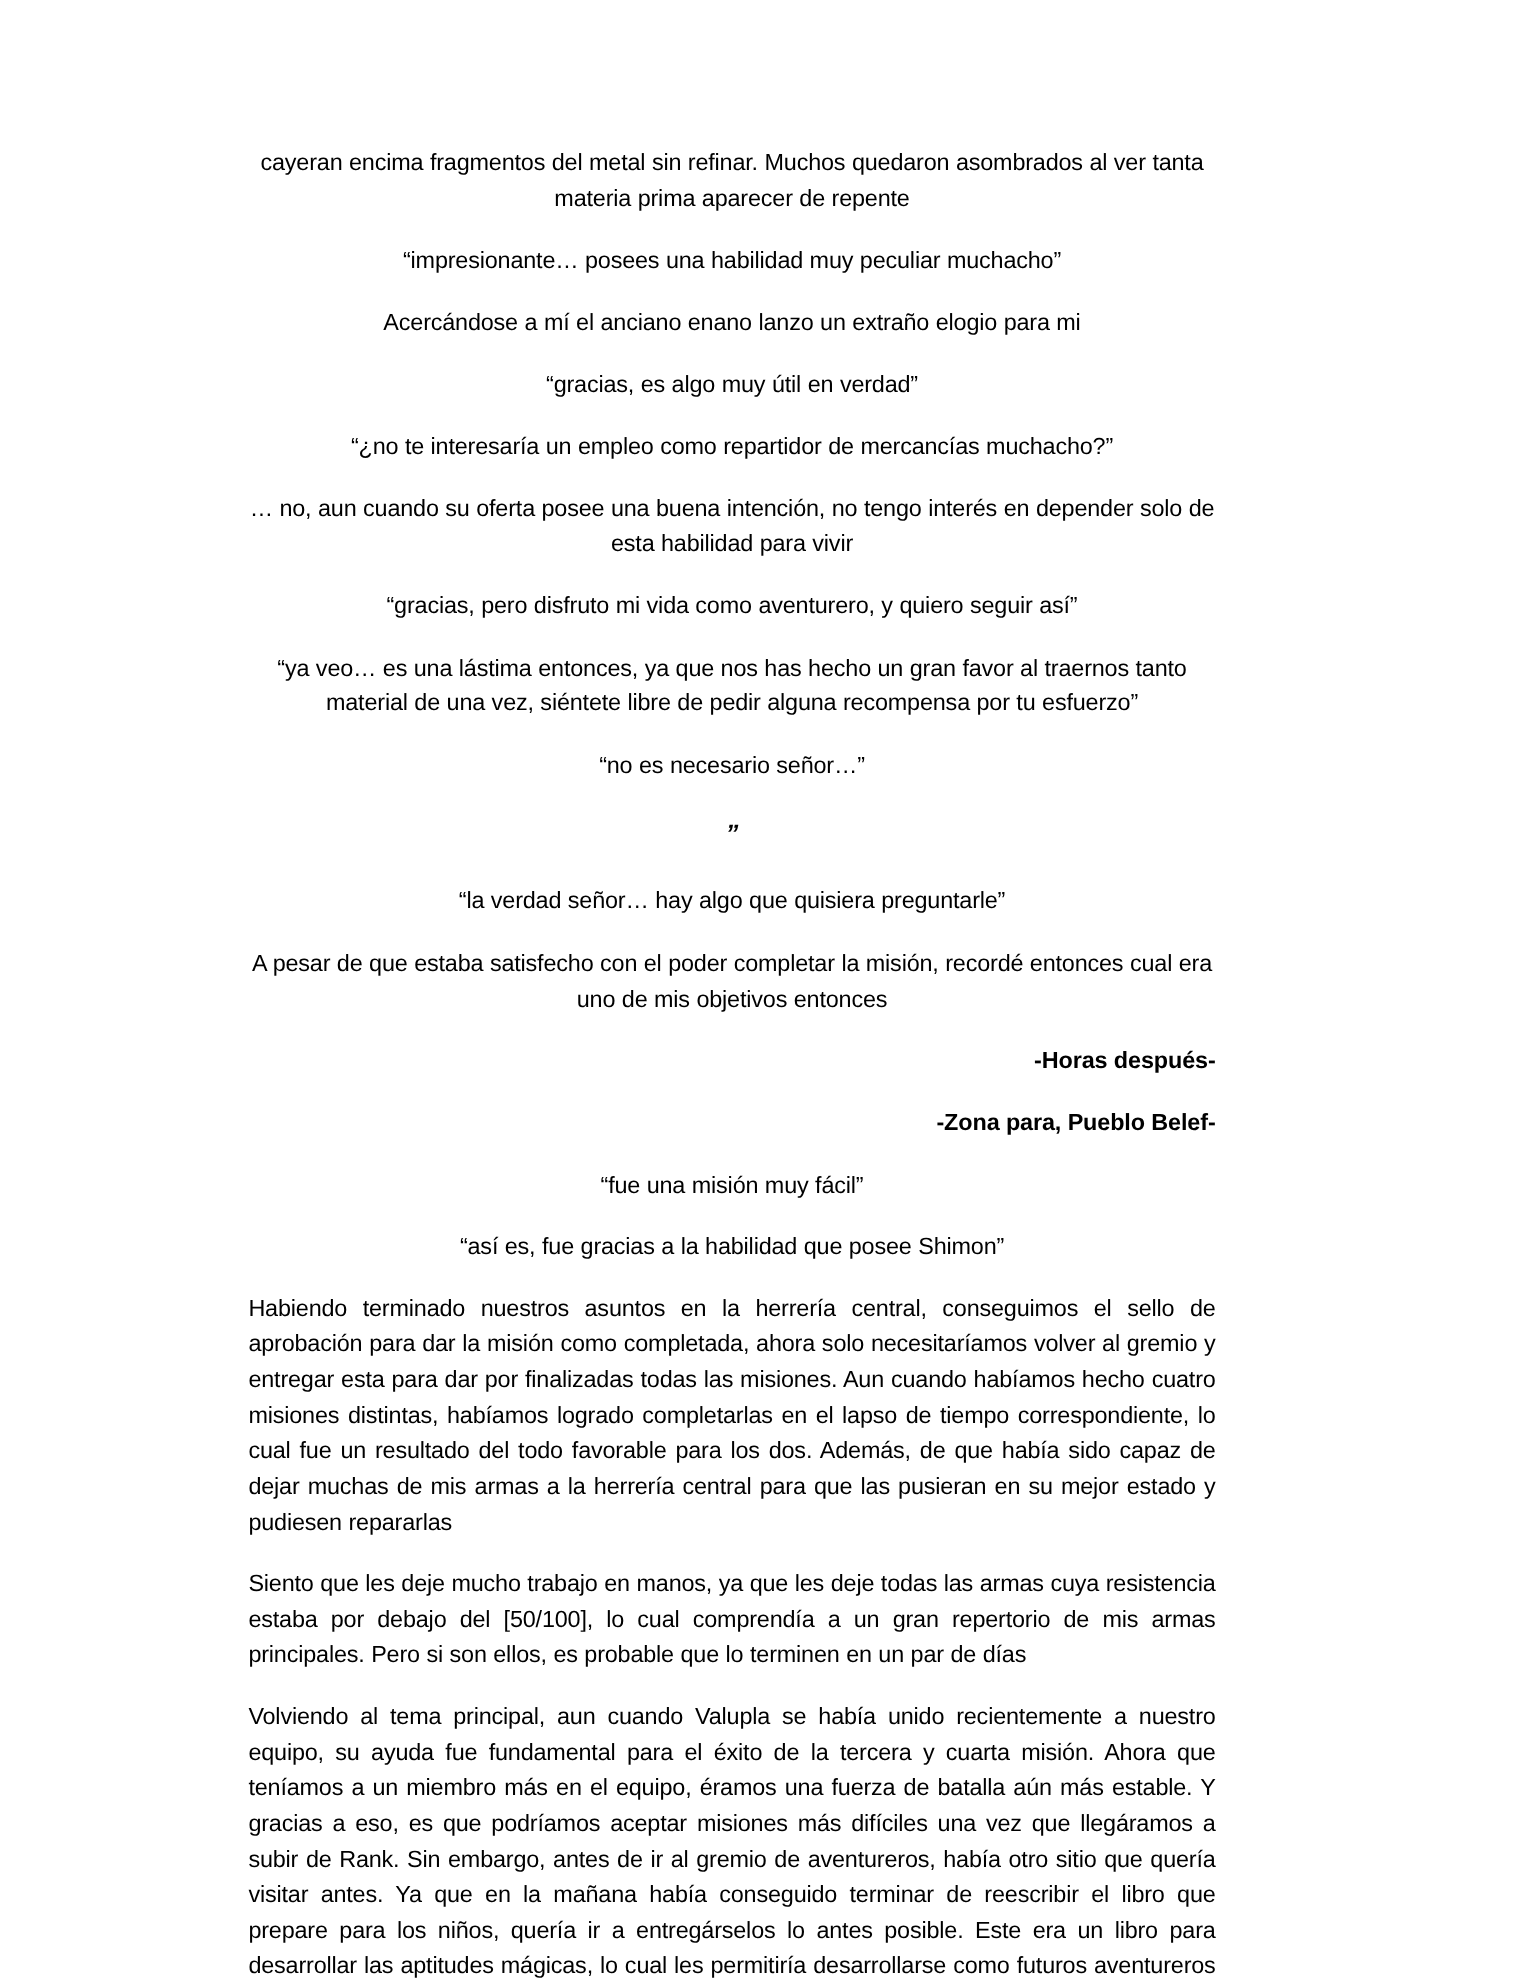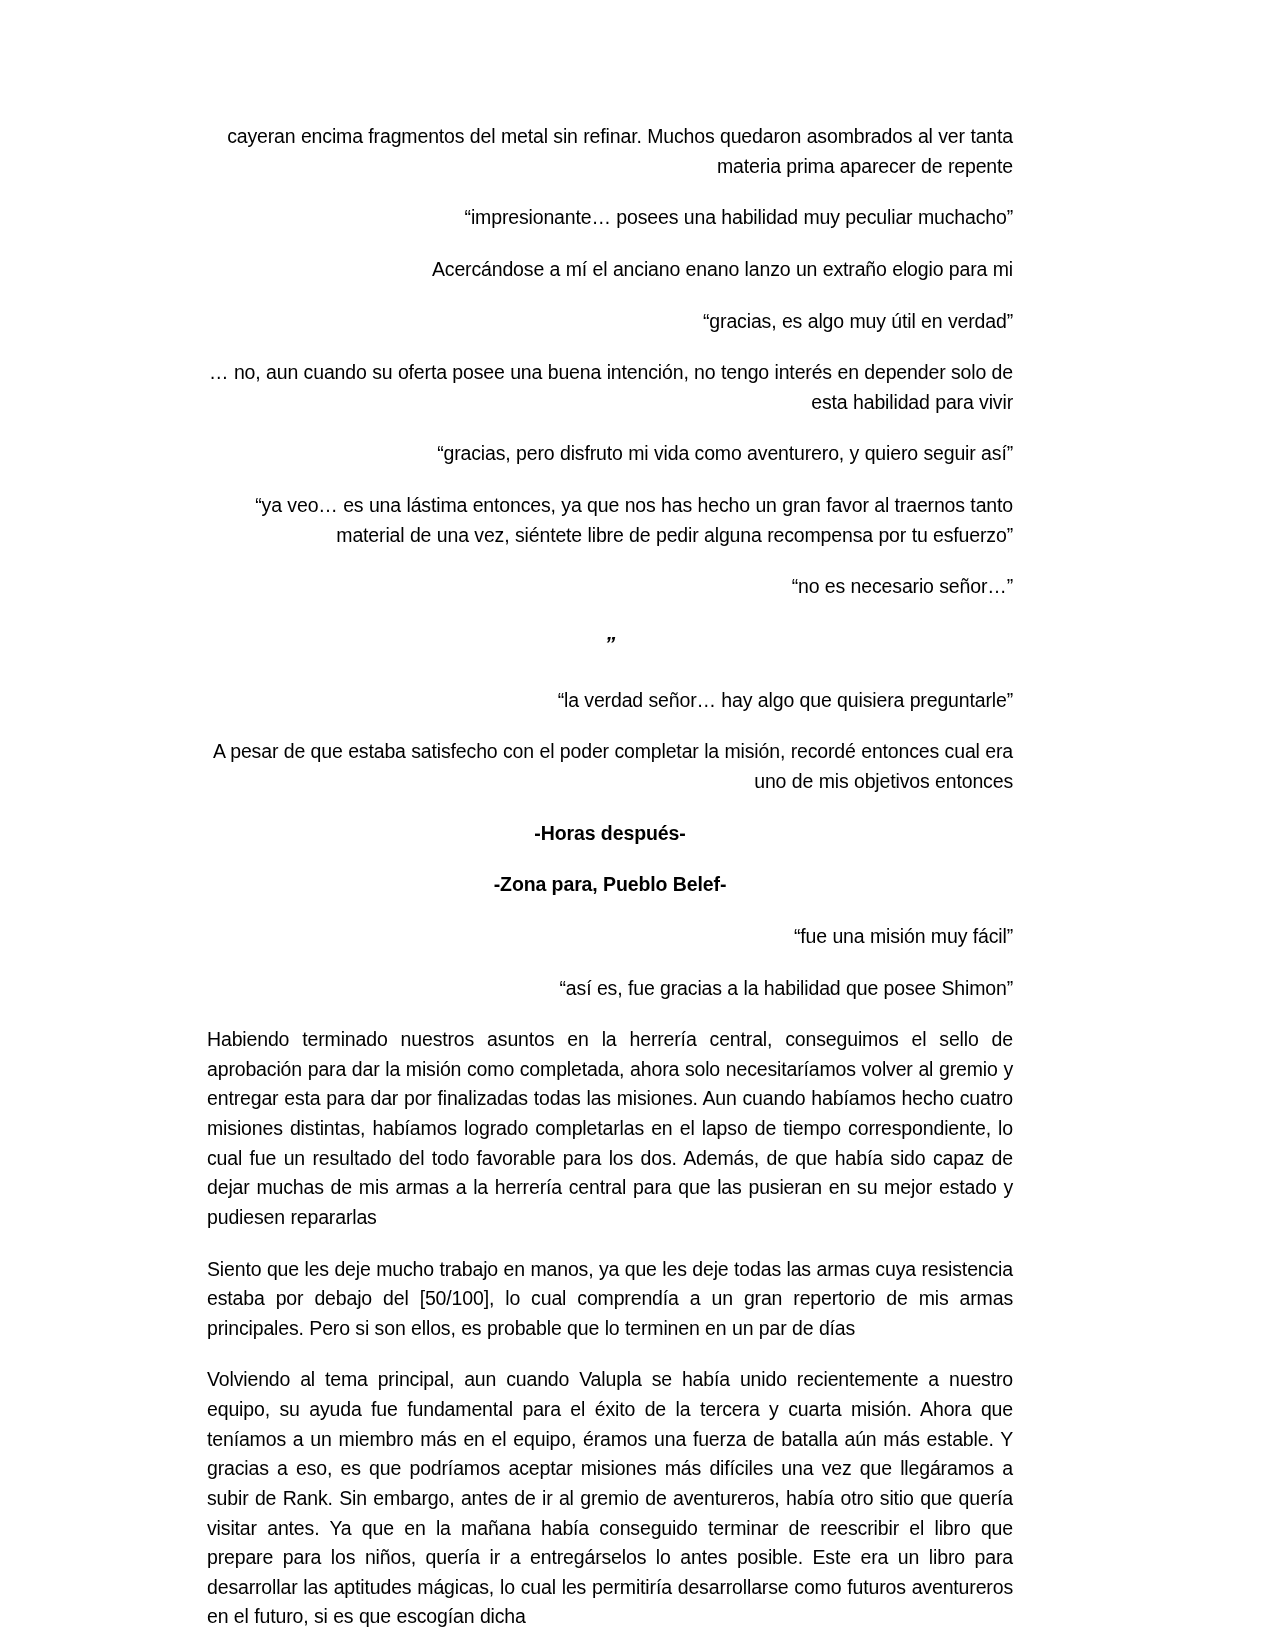--- a/index.html
+++ b/index.html
@@ -28,34 +28,34 @@
     left: 207px;
     top: 122px;
     width: 806px;
   }
 
   p.para {
     margin: 0 0 22px 0;
     font-size: 19.5px;
     line-height: 1.52;
     letter-spacing: -0.15px;
-    text-align: right;
+    text-align: center;
     word-spacing: 0.2px;
   }
 
   p.para.justify {
     text-align: justify;
     text-justify: inter-word;
   }
 
   p.heading {
     margin: 0 0 22px 0;
     font-size: 19.5px;
     line-height: 1.52;
-    text-align: center;
+    text-align: right;
     font-weight: bold;
     letter-spacing: -0.1px;
   }
 
   p.symbol {
     margin: 0 0 22px 0;
     font-size: 21px;
     line-height: 1.52;
     text-align: center;
     font-weight: bold;
@@ -76,20 +76,21 @@
   <div id="doc-body">
 
     <p class="para">cayeran encima fragmentos del metal sin refinar. Muchos quedaron asombrados al ver tanta materia prima aparecer de repente</p>
 
     <p class="para">“impresionante… posees una habilidad muy peculiar muchacho”</p>
 
     <p class="para">Acercándose a mí el anciano enano lanzo un extraño elogio para mi</p>
 
     <p class="para">“gracias, es algo muy útil en verdad”</p>
 
+    <p class="para">“¿no te interesaría un empleo como repartidor de mercancías muchacho?”</p>
 
     <p class="para">… no, aun cuando su oferta posee una buena intención, no tengo interés en depender solo de esta habilidad para vivir</p>
 
     <p class="para">“gracias, pero disfruto mi vida como aventurero, y quiero seguir así”</p>
 
     <p class="para">“ya veo… es una lástima entonces, ya que nos has hecho un gran favor al traernos tanto material de una vez, siéntete libre de pedir alguna recompensa por tu esfuerzo”</p>
 
     <p class="para">“no es necesario señor…”</p>
 
     <div class="spacer-sm"></div>

